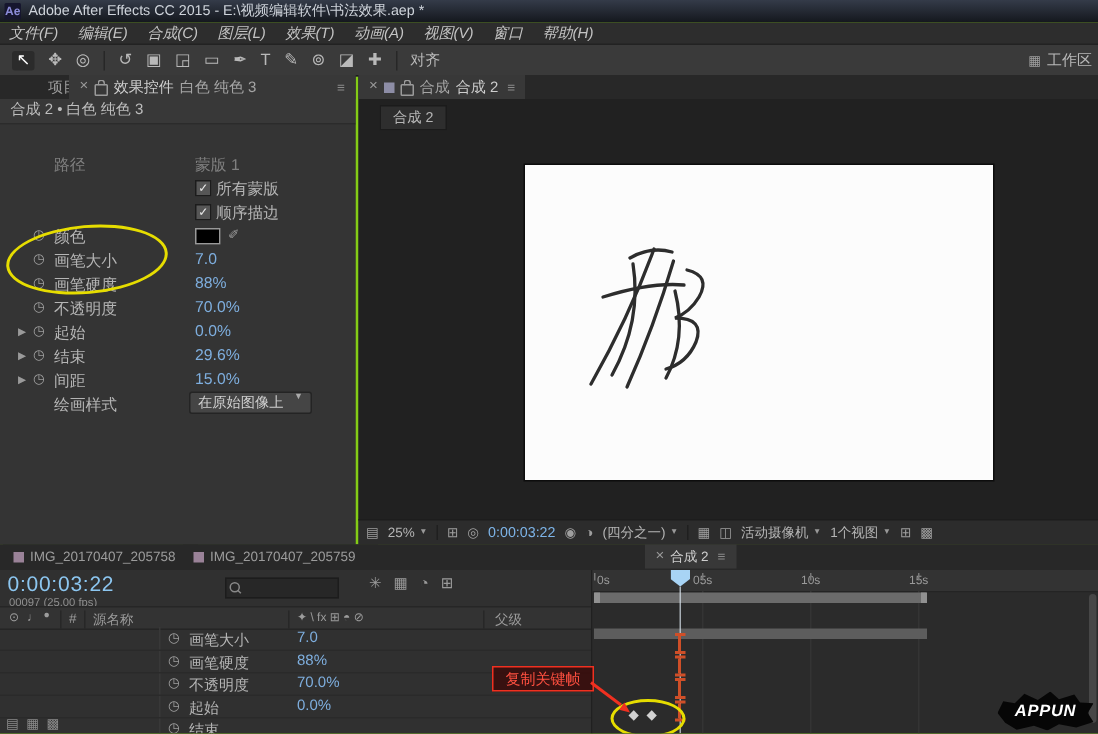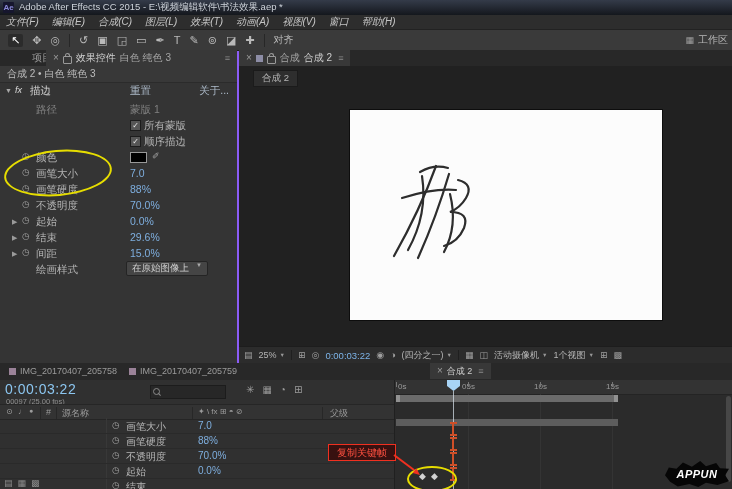--- a/index.html
+++ b/index.html
@@ -1,16 +1,16 @@
 <!DOCTYPE html>
 <html><head>
 <meta charset="utf-8">
 <style>
   html,body{margin:0;padding:0;background:#444;}
-  #app{position:relative;width:732px;height:489px;background:#8b5cf6;overflow:hidden;
+  #app{position:relative;width:732px;height:489px;background:#84cc16;overflow:hidden;
        font-family:"Liberation Sans","DejaVu Sans",sans-serif;color:#c0c0c0;font-size:11px;}
 
   
   .titlebar{position:absolute;left:0;top:0;right:0;height:15px;background:linear-gradient(#343b49,#14171d);
             display:flex;align-items:center;gap:5px;padding-left:3px;}
   .ae-logo{width:11px;height:11px;background:#16162e;color:#8b8bd8;font-size:8px;font-weight:bold;
            display:flex;align-items:center;justify-content:center;border-radius:1px;flex:0 0 auto;}
   .title-text{font-size:9.5px;color:#ced3da;white-space:nowrap;}
   .menubar{position:absolute;top:15px;left:0;right:0;height:14px;background:#2d2d2d;border-bottom:1px solid #222;
            display:flex;gap:13px;padding-left:6px;align-items:center;font-size:10px;color:#c4c4c4;font-style:italic;}
@@ -186,27 +186,20 @@
         <span class="tab-close">×</span>
         <span class="lock-icon"></span>
         <span>效果控件</span>
         <span class="dim">白色 纯色 3</span>
         <span class="tab-menu" style="margin-left:auto;">≡</span>
       </div>
     </div>
     <div class="panel-body">
       <div class="breadcrumb">合成 2 • 白色 纯色 3</div>
 
-      <div class="effect-header">
-        <span class="disc" style="left:5px;">▼</span>
-        <span class="fx-badge">fx</span>
-        <span class="effect-name">描边</span>
-        <span class="reset-btn">重置</span>
-        <span class="about-btn">关于...</span>
-      </div>
 
       <div class="prow" style="top:36px;">
         <span class="plabel gray" style="left:36px;">路径</span>
         <span class="pvalue gray" style="left:130px;">蒙版 1</span>
       </div>
       <div class="prow" style="top:52px;">
         <span class="checkbox" style="left:130px;">
             <i>✓</i>
           </span>
         <span class="plabel" style="left:144px;">所有蒙版</span>

